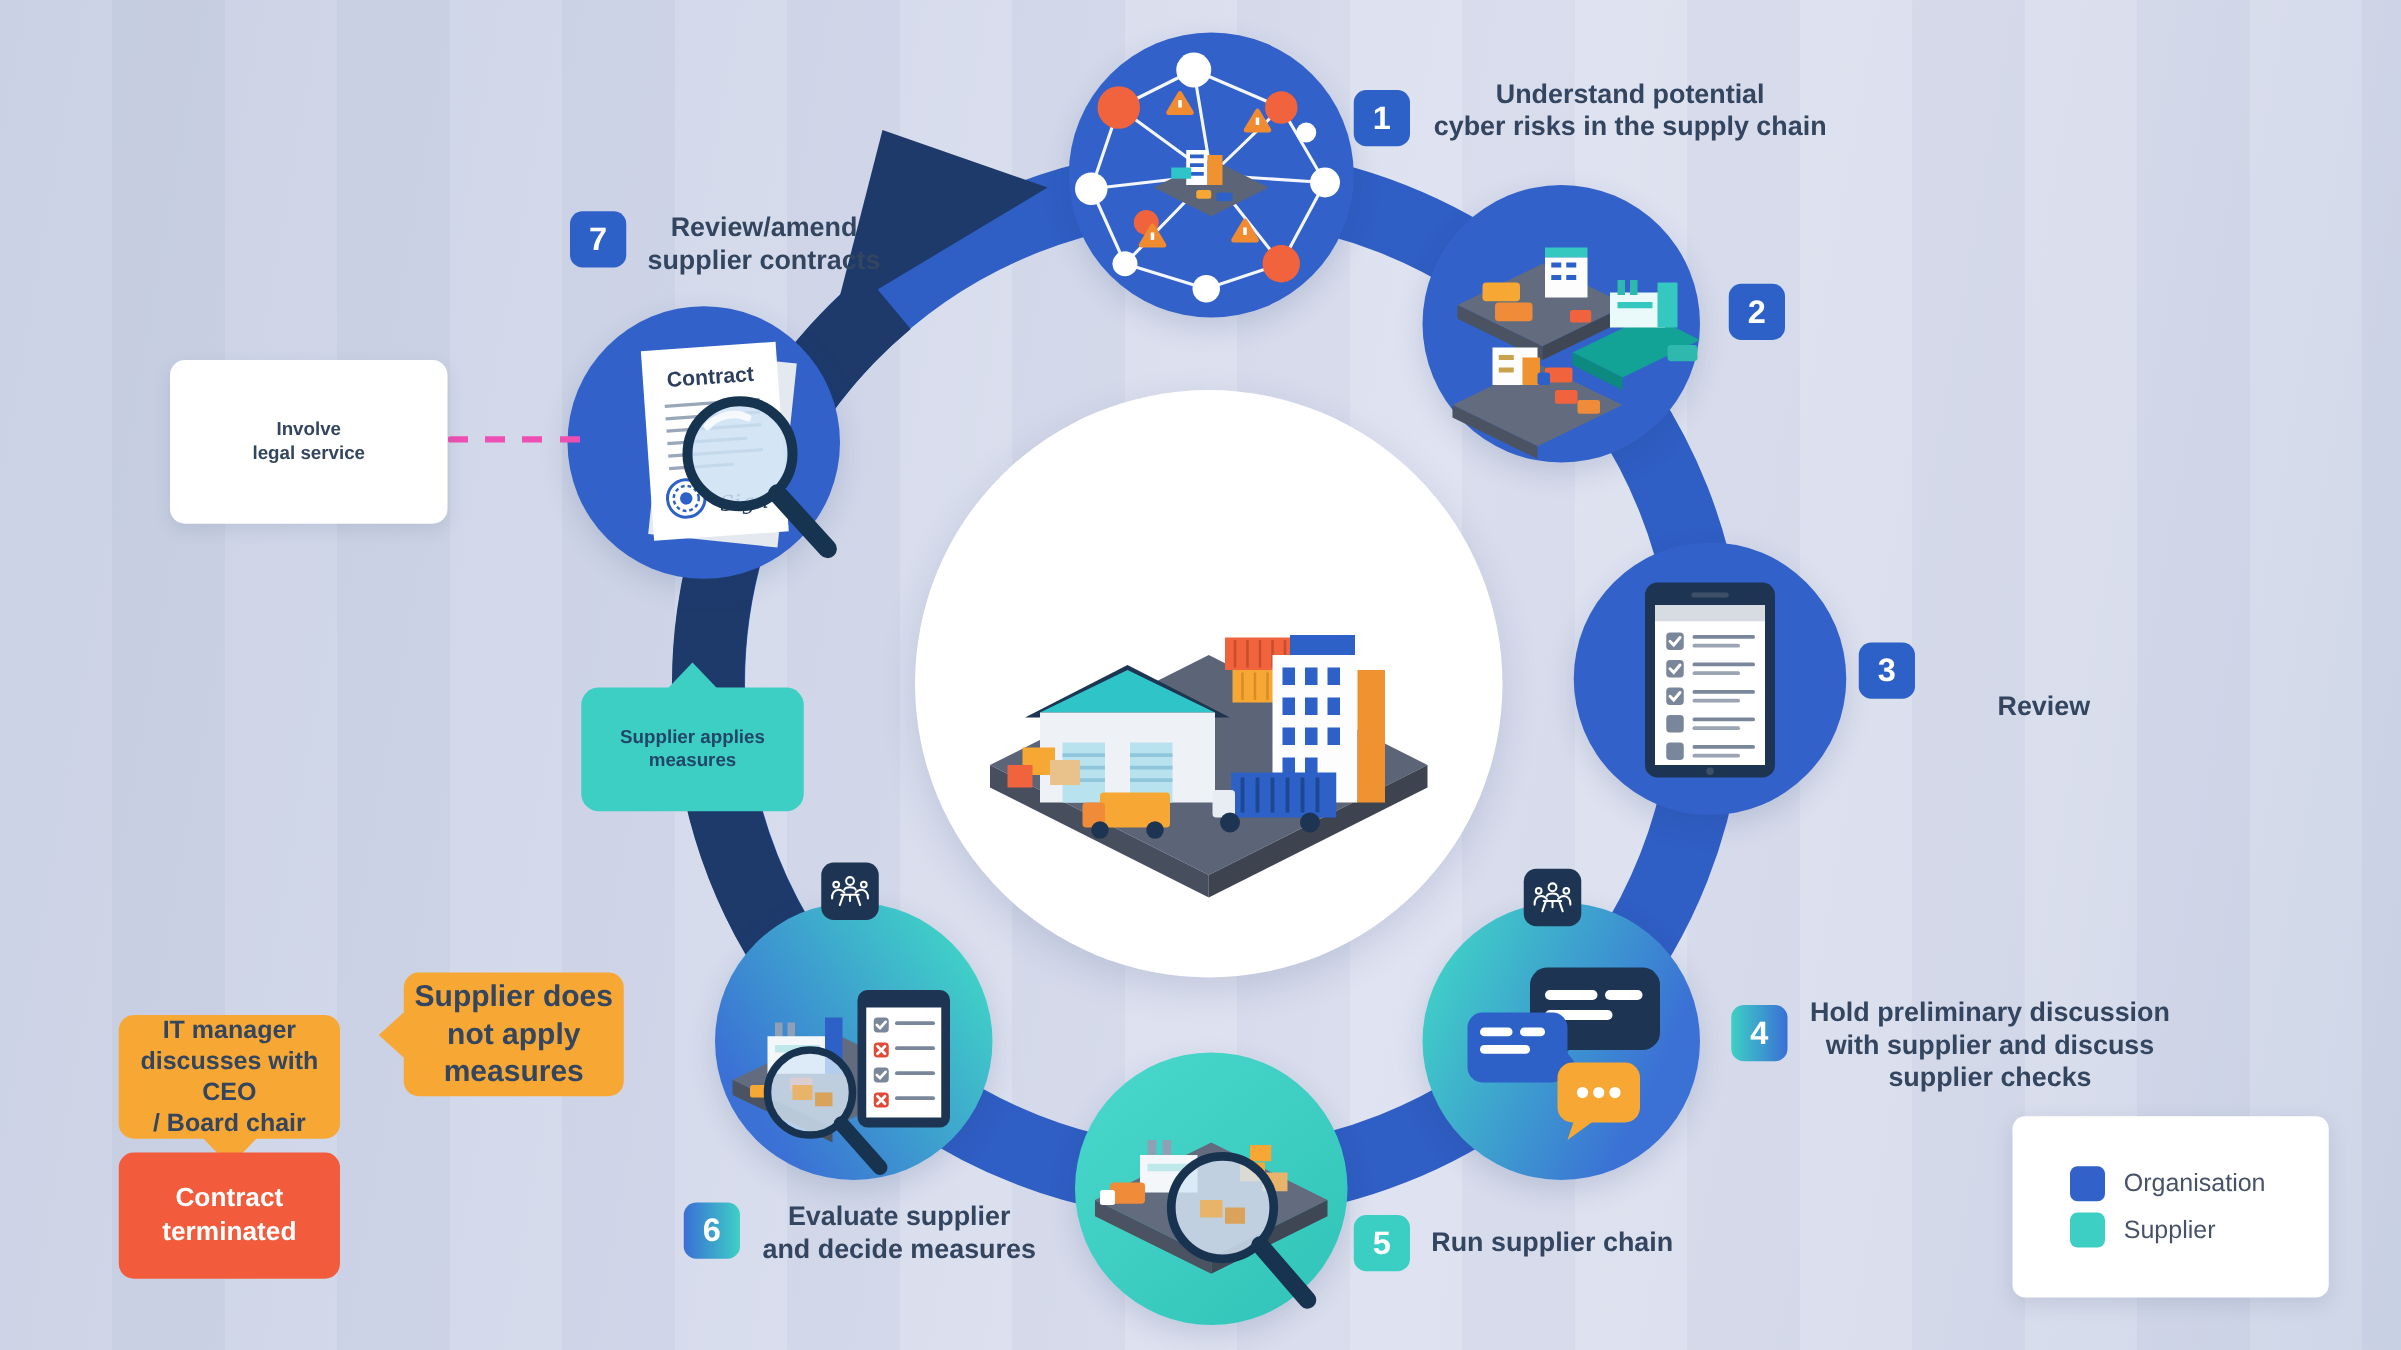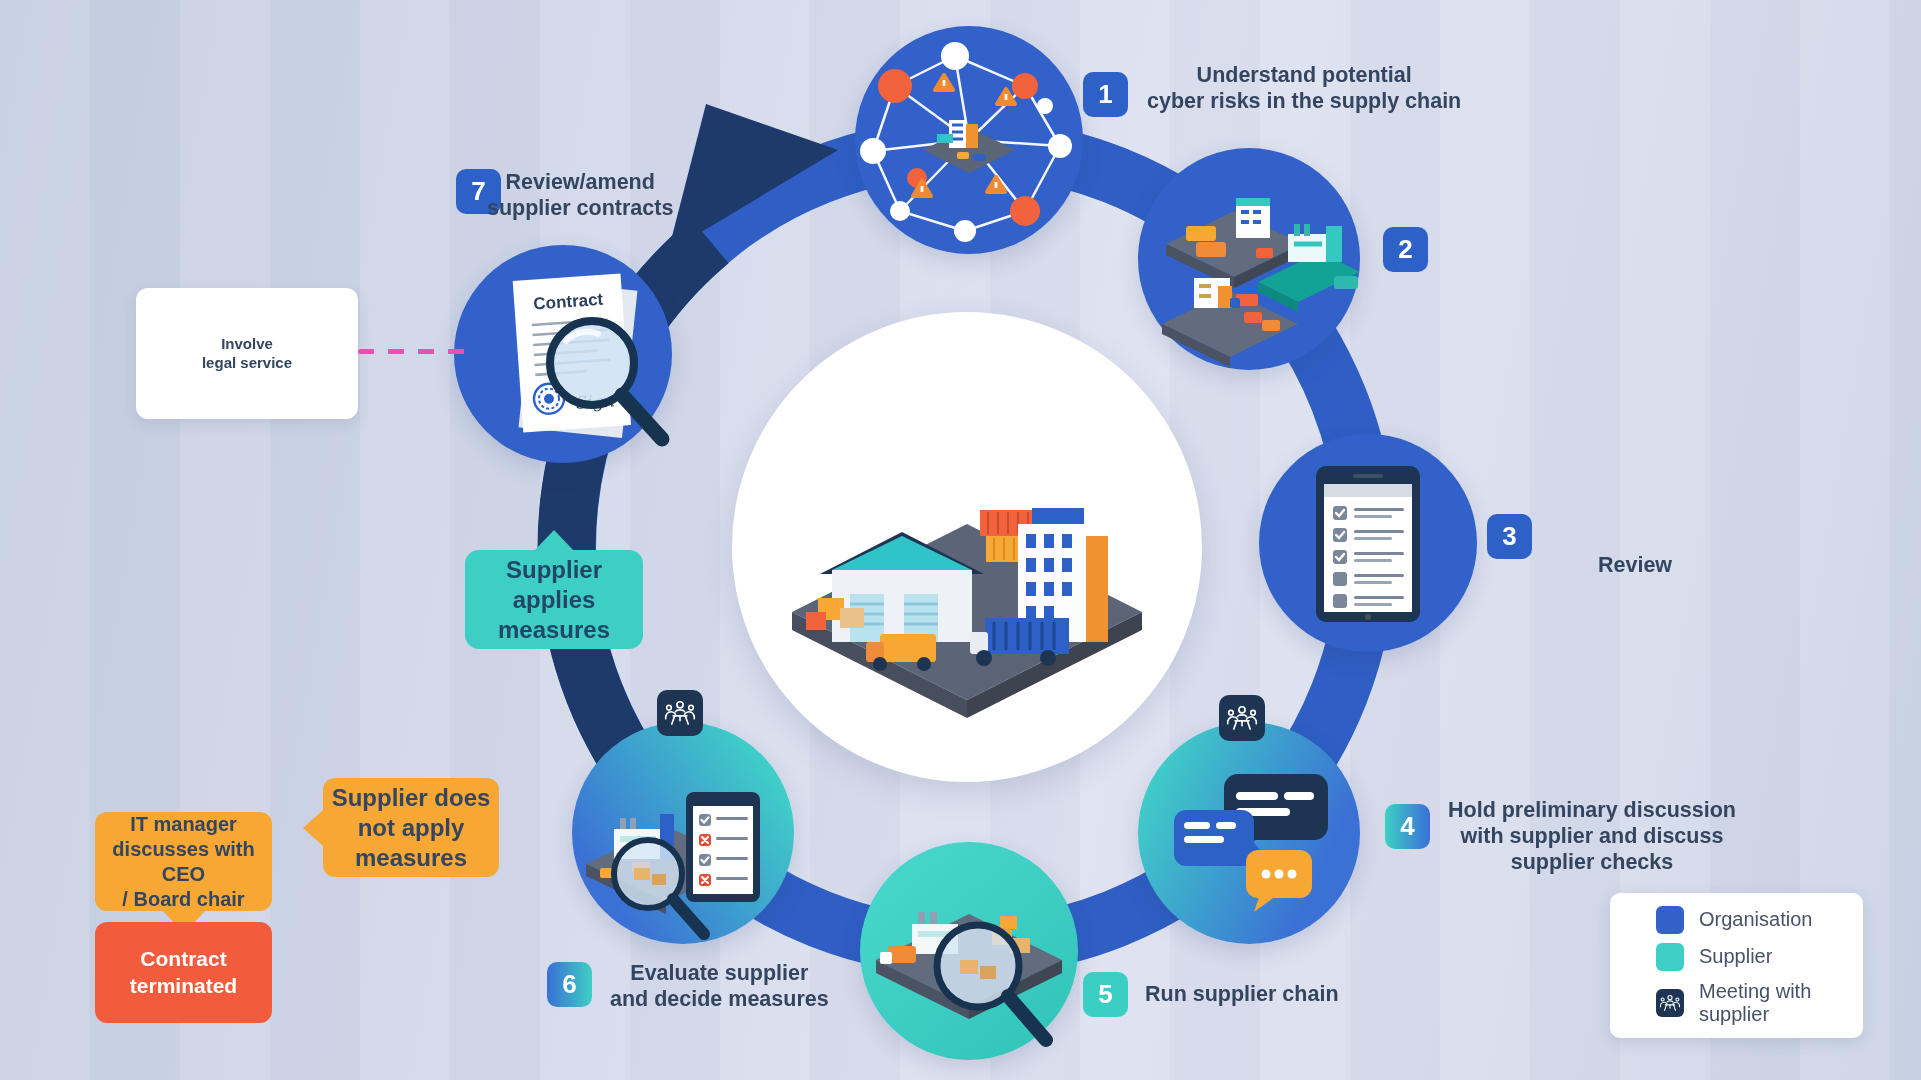--- a/index.html
+++ b/index.html
@@ -30,27 +30,27 @@
   .badge-teal{background:#3bcfc4;}
   .badge-tealblue{background:linear-gradient(90deg,#3ed0c4,#3a6fd6);}
   .badge-blueteal{background:linear-gradient(90deg,#3a6fd6,#3ed0c4);}
   .b1{left:1083px;top:72px;}  .b2{left:1383px;top:227px;} .b3{left:1487px;top:514px;}
   .b4{left:1385px;top:804px;} .b5{left:1083px;top:972px;} .b6{left:547px;top:962px;}
   .b7{left:456px;top:169px;}
   .step-label{position:absolute;z-index:4;color:#33455f;font-weight:bold;font-size:21.5px;
     line-height:1.22;white-space:pre-line;text-align:center;}
   .l1{left:1147px;top:62px;}  .l2{left:1445px;top:222px;} .l3{left:1598px;top:524px;margin-top:28px;}
   .l4{left:1448px;top:797px;} .l5{left:1145px;top:981px;} .l6{left:610px;top:960px;}
-  .l7{left:487px;top:169px;}
+  .l7{left:518px;top:169px;}
   .callout{position:absolute;z-index:5;display:flex;align-items:center;justify-content:center;
     text-align:center;font-weight:bold;white-space:pre-line;border-radius:12px;line-height:1.25;}
   .co-legal{left:136px;top:288px;width:222px;height:131px;background:#fff;color:#33455f;
     font-size:15px;box-shadow:0 5px 14px rgba(60,70,110,.12);}
   .co-applies{left:465px;top:550px;width:178px;height:99px;background:#3ecfc4;color:#224669;
-    font-size:24px;border-radius:14px;}
+    font-size:15px;border-radius:14px;}
   .co-applies::before{content:"";position:absolute;top:-20px;left:50%;margin-left:-21px;
     border-left:21px solid transparent;border-right:21px solid transparent;border-bottom:22px solid #3ecfc4;}
   .co-itman{left:95px;top:812px;width:177px;height:99px;background:#f7a733;color:#33455f;font-size:20px;}
   .co-itman::after{content:"";position:absolute;bottom:-22px;left:50%;margin-left:-23px;
     border-left:23px solid transparent;border-right:23px solid transparent;border-top:24px solid #f7a733;}
   .co-notapply{left:323px;top:778px;width:176px;height:99px;background:#f7a733;color:#33455f;font-size:24px;}
   .co-notapply::before{content:"";position:absolute;left:-20px;top:50%;margin-top:-19px;
     border-top:19px solid transparent;border-bottom:19px solid transparent;border-right:21px solid #f7a733;}
   .co-terminated{left:95px;top:922px;width:177px;height:101px;background:#f25c3d;color:#fff;font-size:21px;}
   .dash-link{position:absolute;left:358px;top:349px;width:114px;height:5px;z-index:3;
@@ -445,23 +445,15 @@
 
   <div class="legend">
     <div class="legend-row">
       <span class="sw sw-org"></span>
       <span class="legend-label">Organisation</span>
     </div>
     <div class="legend-row">
       <span class="sw sw-sup"></span>
       <span class="legend-label">Supplier</span>
     </div>
-    <div class="legend-row">
-      <span class="sw sw-meet">
-        <svg width="24" height="24" viewBox="0 0 44 44">
-            <use href="#meeting-glyph"></use>
-          </svg>
-      </span>
-      <span class="legend-label">Meeting with supplier</span>
-    </div>
   </div>
 
 </div>
 
 </body></html>

